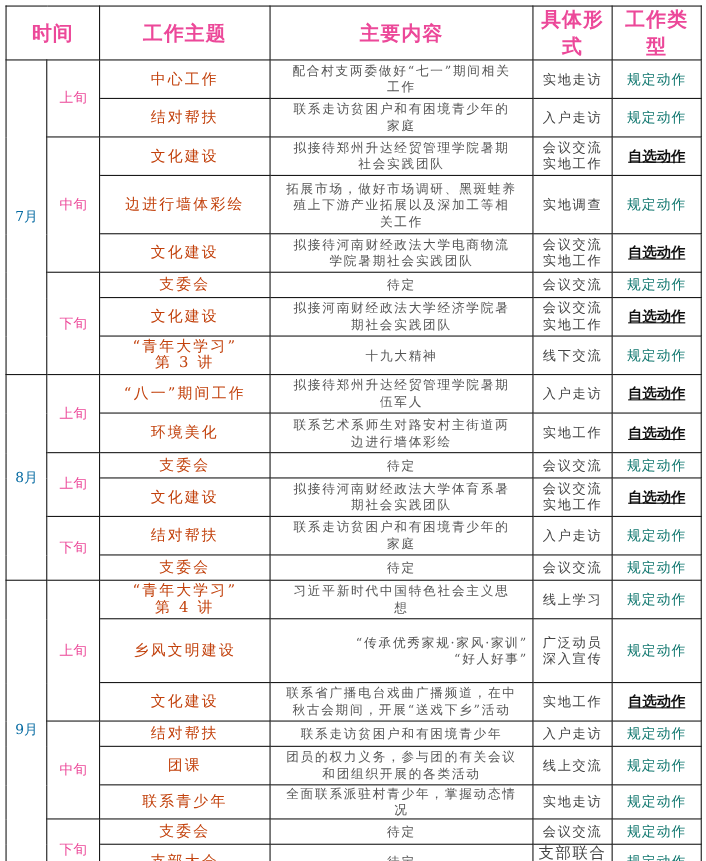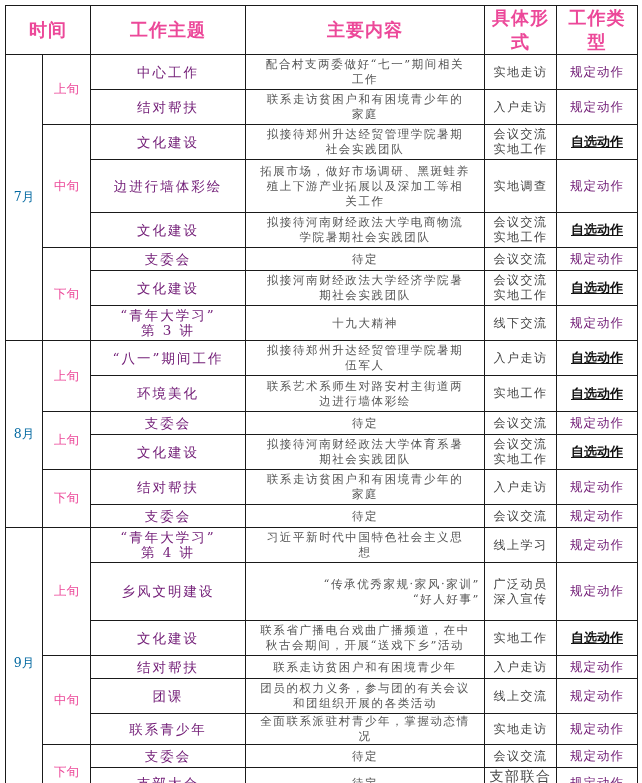--- a/index.html
+++ b/index.html
@@ -5,27 +5,27 @@
   html, body { margin: 0; padding: 0; background: #ffffff; }
   body { width: 642px; height: 783px; overflow: hidden; position: relative;
          font-family: "DejaVu Serif", "Liberation Serif", serif; color: #333; }
   table.plan { position: absolute; left: 5px; top: 5px; border-collapse: collapse;
                table-layout: fixed; width: 632px; }
   table.plan td, table.plan th { border: 1.3px solid #1a1a1a; padding: 0 4px;
                text-align: center; vertical-align: middle; overflow: hidden; }
   th { font-size: 18px; font-weight: bold; color: #ec4899; height: 21px; letter-spacing: 1px; }
   td.month { font-size: 12.5px; color: #0369a1; }
   td.period { font-size: 12.5px; color: #ec4899; }
-  td.topic { font-size: 13.5px; color: #701a75; letter-spacing: 2px; line-height: 15px; }
+  td.topic { font-size: 13.5px; color: #c2410c; letter-spacing: 2px; line-height: 15px; }
   td.content { font-size: 11.5px; color: #555; text-align: left; letter-spacing: 1.6px;
                line-height: 15px; padding: 0 6px; }
   td.content.centered { text-align: right; }
   td.form { font-size: 12px; color: #444; letter-spacing: 1.5px; line-height: 15px; }
   td.form.small { font-size: 14px; }
-  td.type { font-size: 12.5px; color: #701a75; letter-spacing: 1px; }
+  td.type { font-size: 12.5px; color: #0f766e; letter-spacing: 1px; }
   td.type.optional { font-family: "DejaVu Sans", "Liberation Sans", sans-serif;
                font-weight: bold; color: #111; font-size: 13px; letter-spacing: 0; text-decoration: underline; }
   .line { display: block; }
 </style>
 </head>
 <body>
 
 <table class="plan">
   <colgroup>
     <col style="width:37px">

